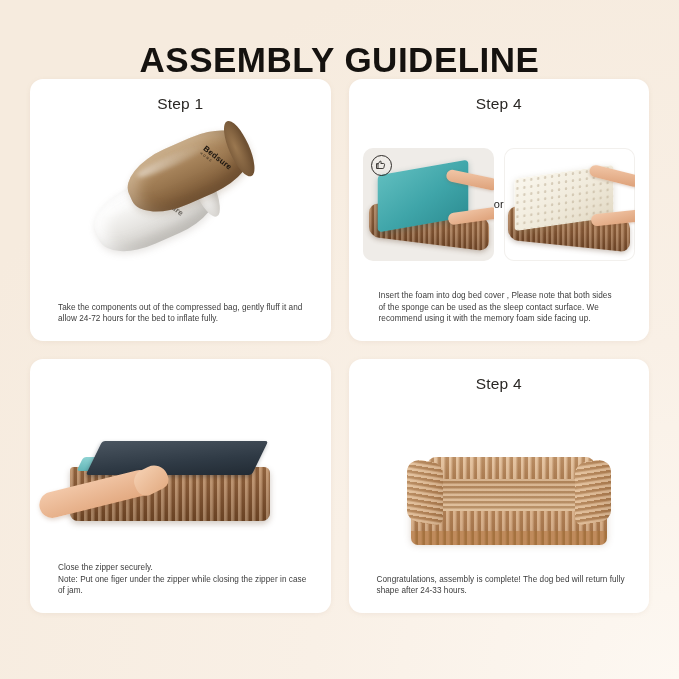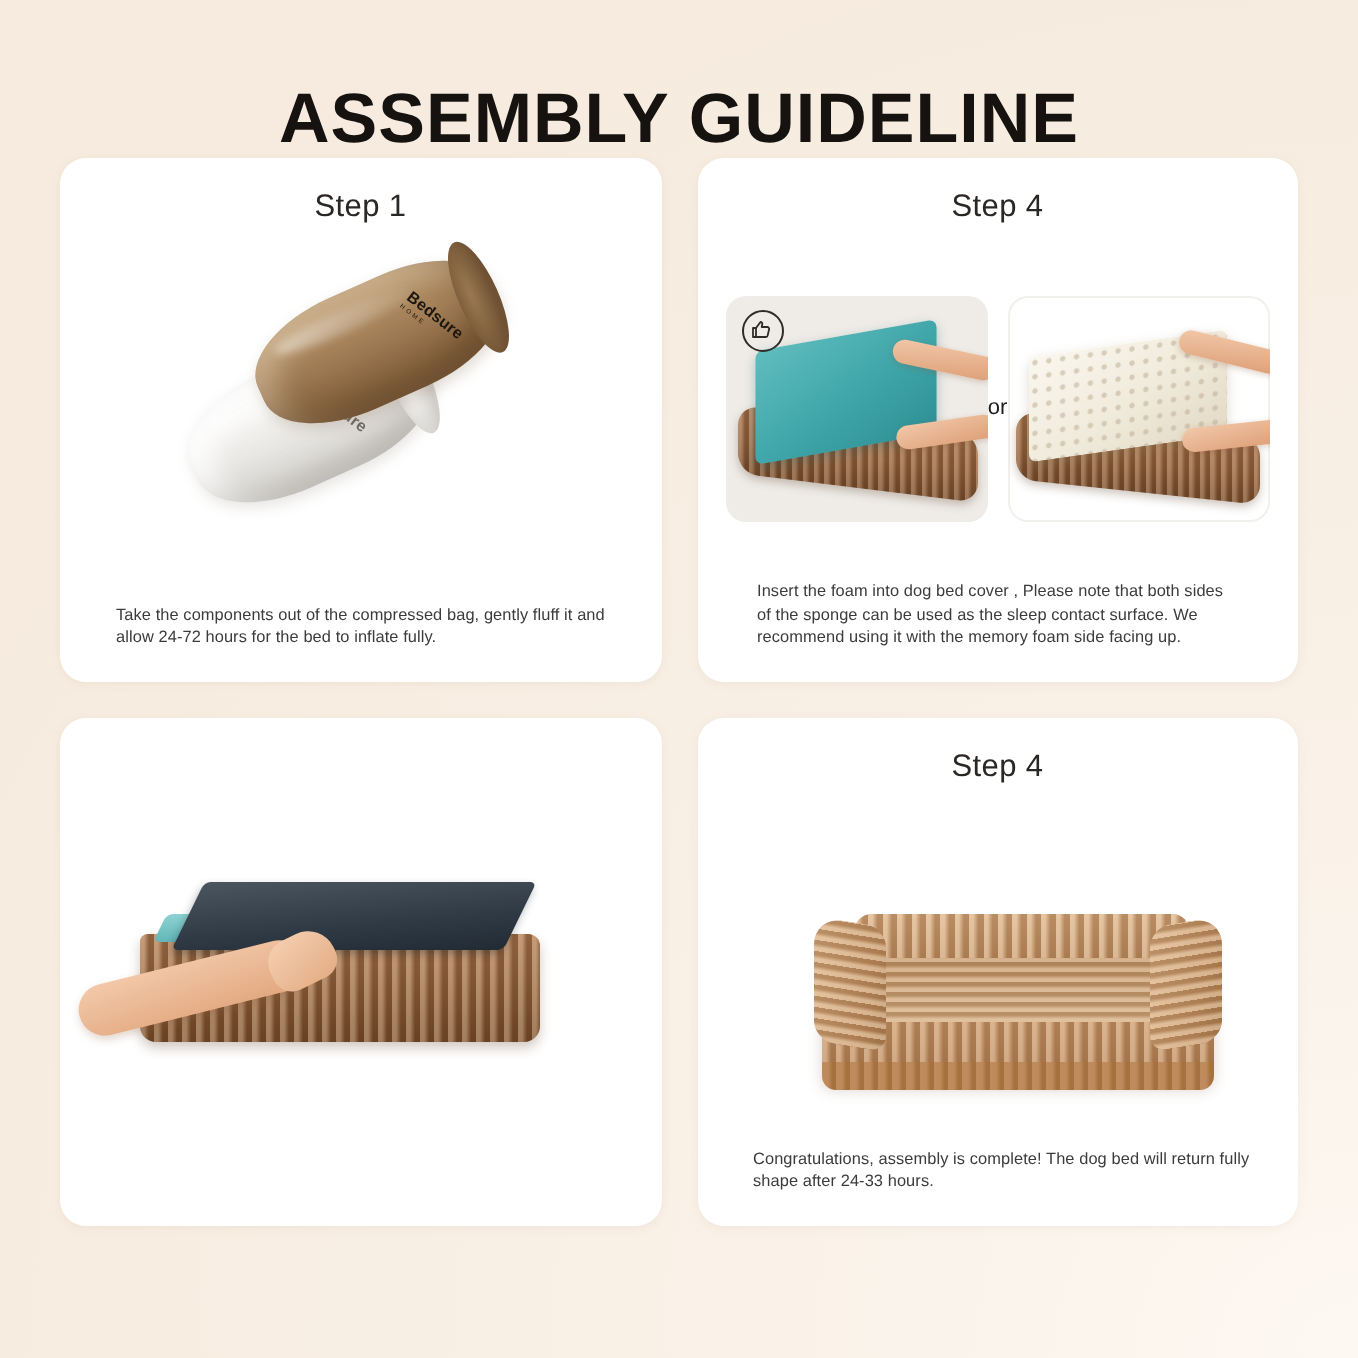--- a/index.html
+++ b/index.html
@@ -332,20 +332,22 @@
         <div class="s3">
           <div class="s3-base">
             <div class="ribs"></div>
           </div>
           <div class="s3-teal"></div>
           <div class="s3-top"></div>
           <div class="s3-arm"></div>
           <div class="s3-fingers"></div>
         </div>
       </div>
+      <div class="caption" style="white-space:pre-line;">Close the zipper securely.
+Note:  Put one figer under the zipper while closing the zipper in case of jam.</div>
     </div>
 
     <div class="card">
       <div class="step-title">Step 4</div>
       <div class="art">
         <div class="s4">
           <div class="s4-body">
             <div class="s4-floor">
               <div class="ribs"></div>
             </div>

